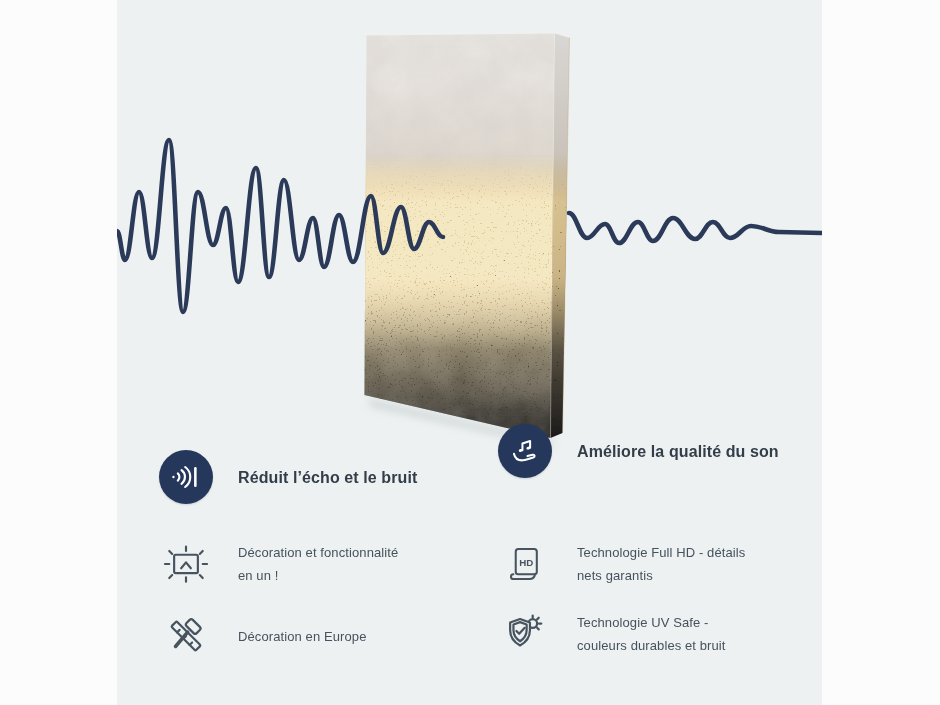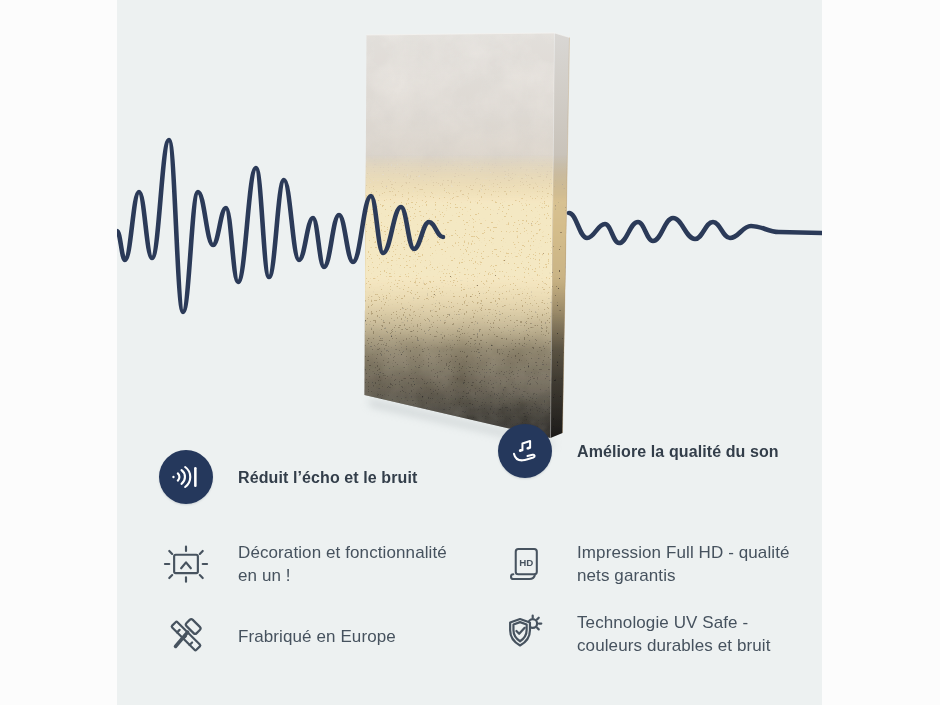--- a/index.html
+++ b/index.html
@@ -3,21 +3,21 @@
 <meta charset="utf-8">
 <style>
   html,body{margin:0;padding:0}
   body{background:#fcfcfc;font-family:"Liberation Sans",sans-serif;-webkit-font-smoothing:antialiased}
   .page{position:relative;width:940px;height:705px;background:#fcfcfc;overflow:hidden}
   .content{position:absolute;left:117px;top:0;width:705px;height:705px;background:var(--content-bg,#edf1f1)}
   .scene{position:absolute;left:0;top:0;width:705px;height:705px;display:block}
   .feature{position:absolute;display:flex;align-items:center;gap:25px}
   .icon-box{flex:0 0 54px;width:54px;height:54px;display:flex;align-items:center;justify-content:center}
   .circle{width:54px;height:54px;border-radius:50%;background:var(--navy,#25385c);display:flex;align-items:center;justify-content:center;box-shadow:0 1px 2px rgba(30,45,70,.15)}
-  .label{font-size:17px;line-height:23px;color:var(--body-text,#46525e);white-space:pre-line;letter-spacing:.1px}
+  .label{font-size:13px;line-height:23px;color:var(--body-text,#46525e);white-space:pre-line;letter-spacing:.1px}
   .feature.primary .label{font-weight:700;font-size:16px;color:var(--title-text,#333e4a)}
   .oicon{color:var(--icon-stroke,#47535f)}
   .wave{stroke:var(--wave,#2b3a58)}
   #f1{left:42px;top:450px}
   #f2{left:381px;top:424px}
   #f3{left:42px;top:537px}
   #f4{left:381px;top:537px}
   #f5{left:42px;top:609px}
   #f6{left:381px;top:607px}
 </style>
@@ -178,38 +178,38 @@
     <div class="feature" id="f4">
       <div class="icon-box">
         <svg class="oicon" width="37" height="37" viewBox="0 0 36 36">
           <g stroke="currentColor" stroke-width="2" fill="none" stroke-linecap="round" stroke-linejoin="round">
             <rect x="8.5" y="3" width="20.5" height="24.5" rx="2.5"></rect>
             <path d="M6.2 27.5 a2.3 2.3 0 0 0 0 4.6 h15.6 a5.6 5.6 0 0 0 5.5 -4.6"></path>
           </g>
           <text x="18.7" y="19" text-anchor="middle" font-size="9.5" font-weight="700" fill="currentColor">HD</text>
         </svg>
       </div>
-      <div class="label">Impression Full HD - qualité
+      <div class="label">Technologie Full HD - détails
 nets garantis</div>
     </div>
 
     <div class="feature" id="f5">
       <div class="icon-box">
         <svg class="oicon" width="42" height="42" viewBox="0 0 38 38">
           <g stroke="currentColor" fill="none" stroke-width="2" stroke-linecap="round" stroke-linejoin="round">
             <g transform="rotate(-45 19 19)">
               <rect x="15.6" y="3.5" width="6.8" height="31" rx="1.2"></rect>
               <path d="M15.6 11 h3.2 M15.6 19 h3.2 M15.6 27 h3.2"></path>
             </g>
             <path d="M9.5 28.5 L20.5 15.5" stroke-width="3.2"></path>
             <rect x="19" y="6.4" width="13" height="8" rx="2" transform="rotate(45 25.5 10.4)"></rect>
           </g>
         </svg>
       </div>
-      <div class="label">Frabriqué en Europe</div>
+      <div class="label">Décoration en Europe</div>
     </div>
 
     <div class="feature" id="f6">
       <div class="icon-box">
         <svg class="oicon" width="44" height="40" viewBox="0 0 40 36">
           <g stroke="currentColor" stroke-width="2" fill="none" stroke-linecap="round" stroke-linejoin="round">
             <circle cx="27" cy="8.5" r="4"></circle>
             <path d="M27 1.2 v2 M32.5 3.2 l-1.5 1.5 M34.8 8.5 h-2.2 M32.5 13.8 l-1.5 -1.5"></path>
             <path d="M6.5 7.6 L15.5 4.4 L24.5 7.6 V14.6 C24.5 21.8 20.3 25.8 15.5 28.4 C10.7 25.8 6.5 21.8 6.5 14.6 Z" fill="#edf1f1"></path>
             <path d="M9.5 9.4 L15.5 7.2 L21.5 9.4 V14.4 C21.5 19.6 18.6 22.6 15.5 24.6 C12.4 22.6 9.5 19.6 9.5 14.4 Z"></path>

